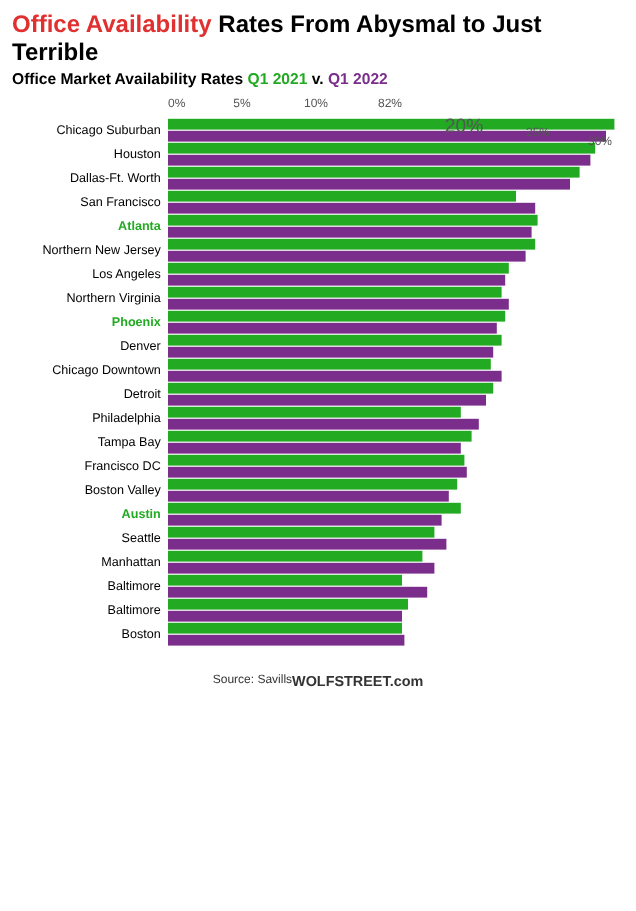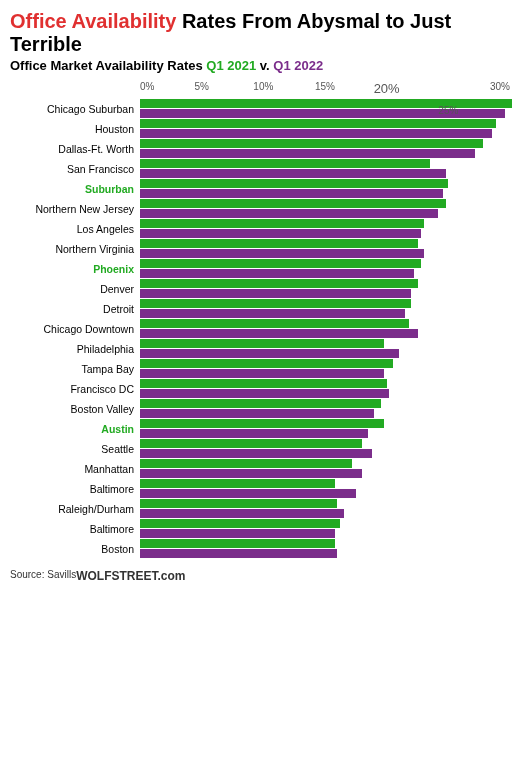--- a/index.html
+++ b/index.html
@@ -49,46 +49,46 @@
       gap: 1px;
     }
     .bar {
       height: 9px;
       border-radius: 0;
     }
     .bar-green { background-color: #22aa22; }
     .bar-purple { background-color: #7b2d8b; }
     .footer {
       display: flex;
-      justify-content: flex-start;
-      margin-top: 10px;
+      justify-content: center;
+      margin-top: 22px;
       font-size: 10px;
     }
     .source { color: #333; }
     .brand { font-weight: bold; font-size: 12px; color: #333; }
   </style>
 </head>
 <body>
 
 <div class="title1">
   <span style="color:#e03030;">Office Availability</span><span>  Rates From Abysmal to Just Terrible</span>
 </div>
 <div class="title2">
   <span>Office Market Availability  Rates </span><span style="color:#22aa22;">Q1 2021</span><span> v. </span><span style="color:#7b2d8b;">Q1 2022</span>
 </div>
 
 <div class="chart-area">
   <div class="x-axis" style="position: relative; height: 16px; margin-left: 130px; width: 370px;">
       <span style="position: absolute; left: 0px; font-size: 10px; color: rgb(85, 85, 85); transform: translateX(0%);">0%</span>
       <span style="position: absolute; left: 61.6667px; font-size: 10px; color: rgb(85, 85, 85); transform: translateX(-50%);">5%</span>
       <span style="position: absolute; left: 123.333px; font-size: 10px; color: rgb(85, 85, 85); transform: translateX(-50%);">10%</span>
-      <span style="position: absolute; left: 185px; font-size: 10px; color: rgb(85, 85, 85); transform: translateX(-50%);">15%</span>
-      <span style="position: absolute; left: 246.667px; font-size: 13px; color: rgb(85, 85, 85); transform: translateX(-50%);">20%</span>
+      <span style="position: absolute; left: 185px; font-size: 10px; color: rgb(85, 85, 85); transform: translateX(-50%);">82%</span>
+      <span style="position: absolute; left: 246.667px; font-size: 16px; color: rgb(85, 85, 85); transform: translateX(-50%); margin-top: 16px;">20%</span>
       <span style="position: absolute; left: 308.333px; font-size: 10px; color: rgb(85, 85, 85); transform: translateX(-50%); margin-top: 24px;">25%</span>
-      <span style="position: absolute; left: 370px; font-size: 10px; color: rgb(85, 85, 85); transform: translateX(-100%);">30%</span>
+      <span style="position: absolute; left: 370px; font-size: 10px; color: rgb(85, 85, 85); transform: translateX(-100%); margin-top: 32px;">30%</span>
     </div>
   <div id="bars-container">
       <div class="row">
         <div class="label">Chicago Suburban</div>
         <div class="bars">
           <div class="bar bar-green" style="width: 372.467px;"></div>
           <div class="bar bar-purple" style="width: 365.067px;"></div>
         </div>
       </div>
       <div class="row">
@@ -106,21 +106,21 @@
         </div>
       </div>
       <div class="row">
         <div class="label">San Francisco</div>
         <div class="bars">
           <div class="bar bar-green" style="width: 289.833px;"></div>
           <div class="bar bar-purple" style="width: 305.867px;"></div>
         </div>
       </div>
       <div class="row">
-        <div class="label" style="color: rgb(34, 170, 34); font-weight: bold;">Suburban</div>
+        <div class="label" style="color: rgb(34, 170, 34); font-weight: bold;">Atlanta</div>
         <div class="bars">
           <div class="bar bar-green" style="width: 308.333px;"></div>
           <div class="bar bar-purple" style="width: 303.4px;"></div>
         </div>
       </div>
       <div class="row">
         <div class="label">Northern New Jersey</div>
         <div class="bars">
           <div class="bar bar-green" style="width: 305.867px;"></div>
           <div class="bar bar-purple" style="width: 298.467px;"></div>
@@ -148,34 +148,34 @@
         </div>
       </div>
       <div class="row">
         <div class="label">Denver</div>
         <div class="bars">
           <div class="bar bar-green" style="width: 277.5px;"></div>
           <div class="bar bar-purple" style="width: 271.333px;"></div>
         </div>
       </div>
       <div class="row">
+        <div class="label">Chicago Downtown</div>
+        <div class="bars">
+          <div class="bar bar-green" style="width: 268.867px;"></div>
+          <div class="bar bar-purple" style="width: 277.5px;"></div>
+        </div>
+      </div>
+      <div class="row">
         <div class="label">Detroit</div>
         <div class="bars">
           <div class="bar bar-green" style="width: 271.333px;"></div>
           <div class="bar bar-purple" style="width: 265.167px;"></div>
         </div>
       </div>
       <div class="row">
-        <div class="label">Chicago Downtown</div>
-        <div class="bars">
-          <div class="bar bar-green" style="width: 268.867px;"></div>
-          <div class="bar bar-purple" style="width: 277.5px;"></div>
-        </div>
-      </div>
-      <div class="row">
         <div class="label">Philadelphia</div>
         <div class="bars">
           <div class="bar bar-green" style="width: 244.2px;"></div>
           <div class="bar bar-purple" style="width: 259px;"></div>
         </div>
       </div>
       <div class="row">
         <div class="label">Tampa Bay</div>
         <div class="bars">
           <div class="bar bar-green" style="width: 252.833px;"></div>
@@ -215,27 +215,20 @@
         <div class="bars">
           <div class="bar bar-green" style="width: 212.133px;"></div>
           <div class="bar bar-purple" style="width: 222px;"></div>
         </div>
       </div>
       <div class="row">
         <div class="label">Baltimore</div>
         <div class="bars">
           <div class="bar bar-green" style="width: 194.867px;"></div>
           <div class="bar bar-purple" style="width: 215.833px;"></div>
-        </div>
-      </div>
-      <div class="row">
-        <div class="label">Raleigh/Durham</div>
-        <div class="bars">
-          <div class="bar bar-green" style="width: 197.333px;"></div>
-          <div class="bar bar-purple" style="width: 203.5px;"></div>
         </div>
       </div>
       <div class="row">
         <div class="label">Baltimore</div>
         <div class="bars">
           <div class="bar bar-green" style="width: 199.8px;"></div>
           <div class="bar bar-purple" style="width: 194.867px;"></div>
         </div>
       </div>
       <div class="row">

